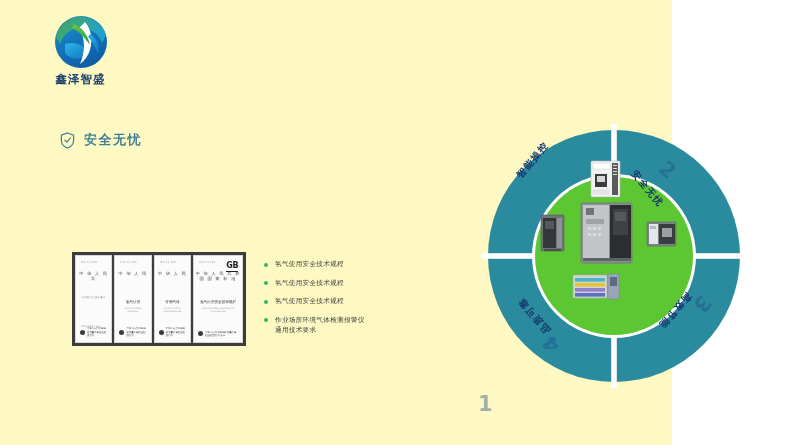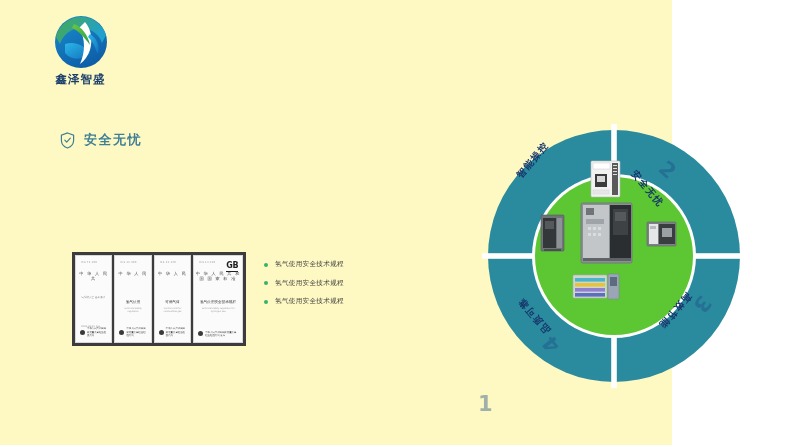--- a/index.html
+++ b/index.html
@@ -368,20 +368,24 @@
         <span class="bullet-text">氢气使用安全技术规程</span>
       </div>
       <div class="bullet-item">
         <span class="bullet-dot"></span>
         <span class="bullet-text">氢气使用安全技术规程</span>
       </div>
       <div class="bullet-item">
         <span class="bullet-dot"></span>
         <span class="bullet-text">氢气使用安全技术规程</span>
       </div>
+      <div class="bullet-item">
+        <span class="bullet-dot"></span>
+        <span class="bullet-text" style="max-width:96px">作业场所环境气体检测报警仪通用技术要求</span>
+      </div>
     </div>
 
   </div>
 
   <div class="donut-wrap">
     <svg class="donut-svg" viewBox="0 0 272 272" aria-hidden="true">
 
       <circle cx="136" cy="136" r="126" fill="#2a8a9e"></circle>
 
       <rect x="133.2" y="4" width="5.6" height="128" fill="#ffffff"></rect>

